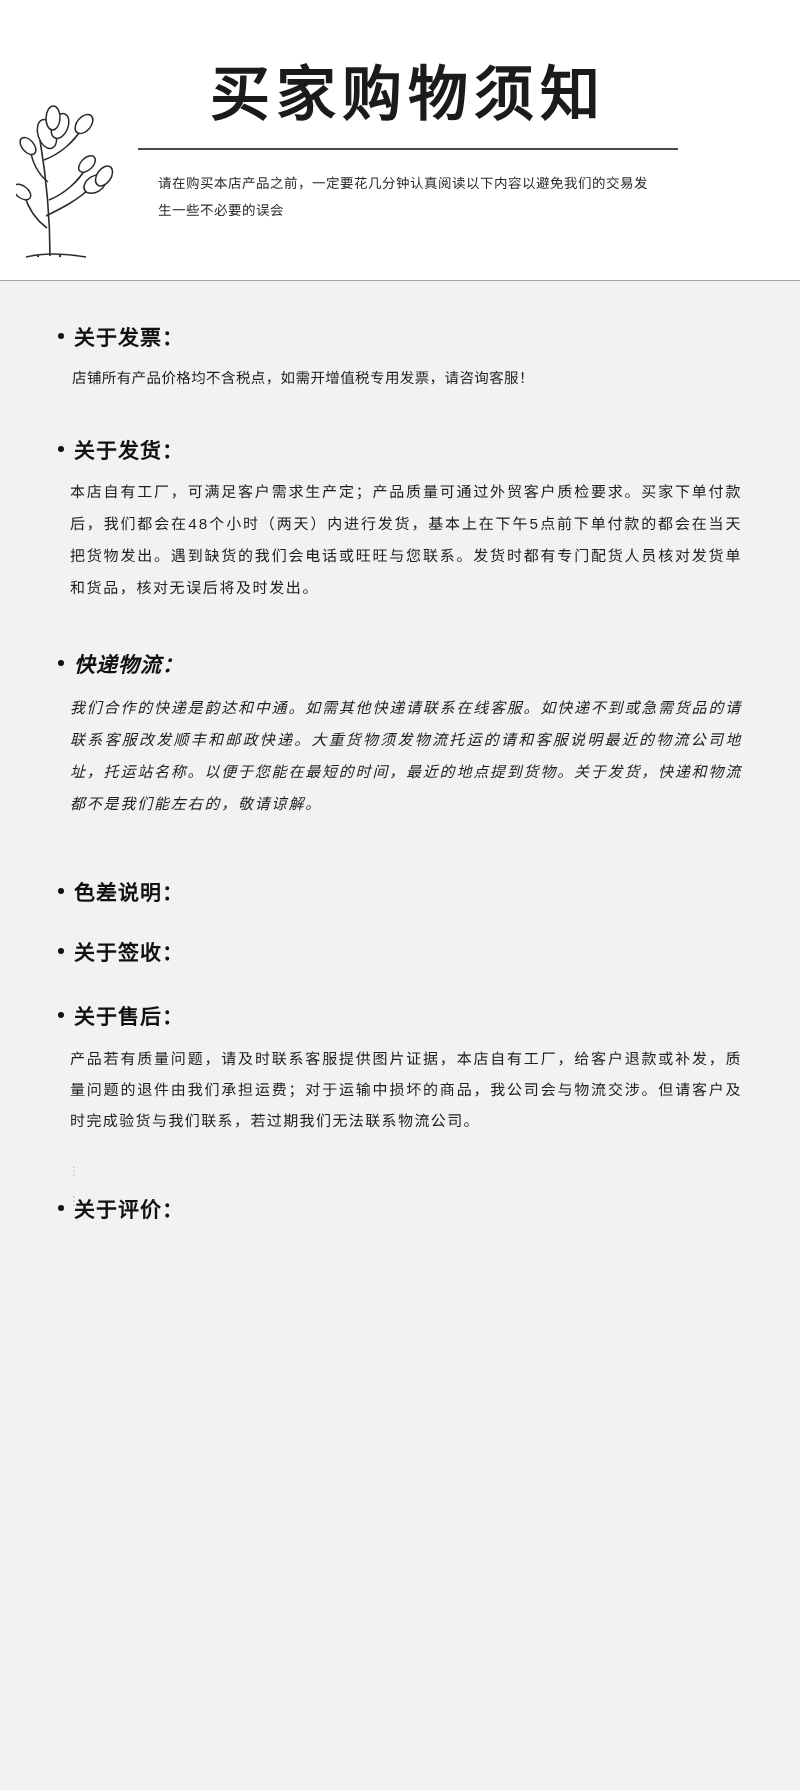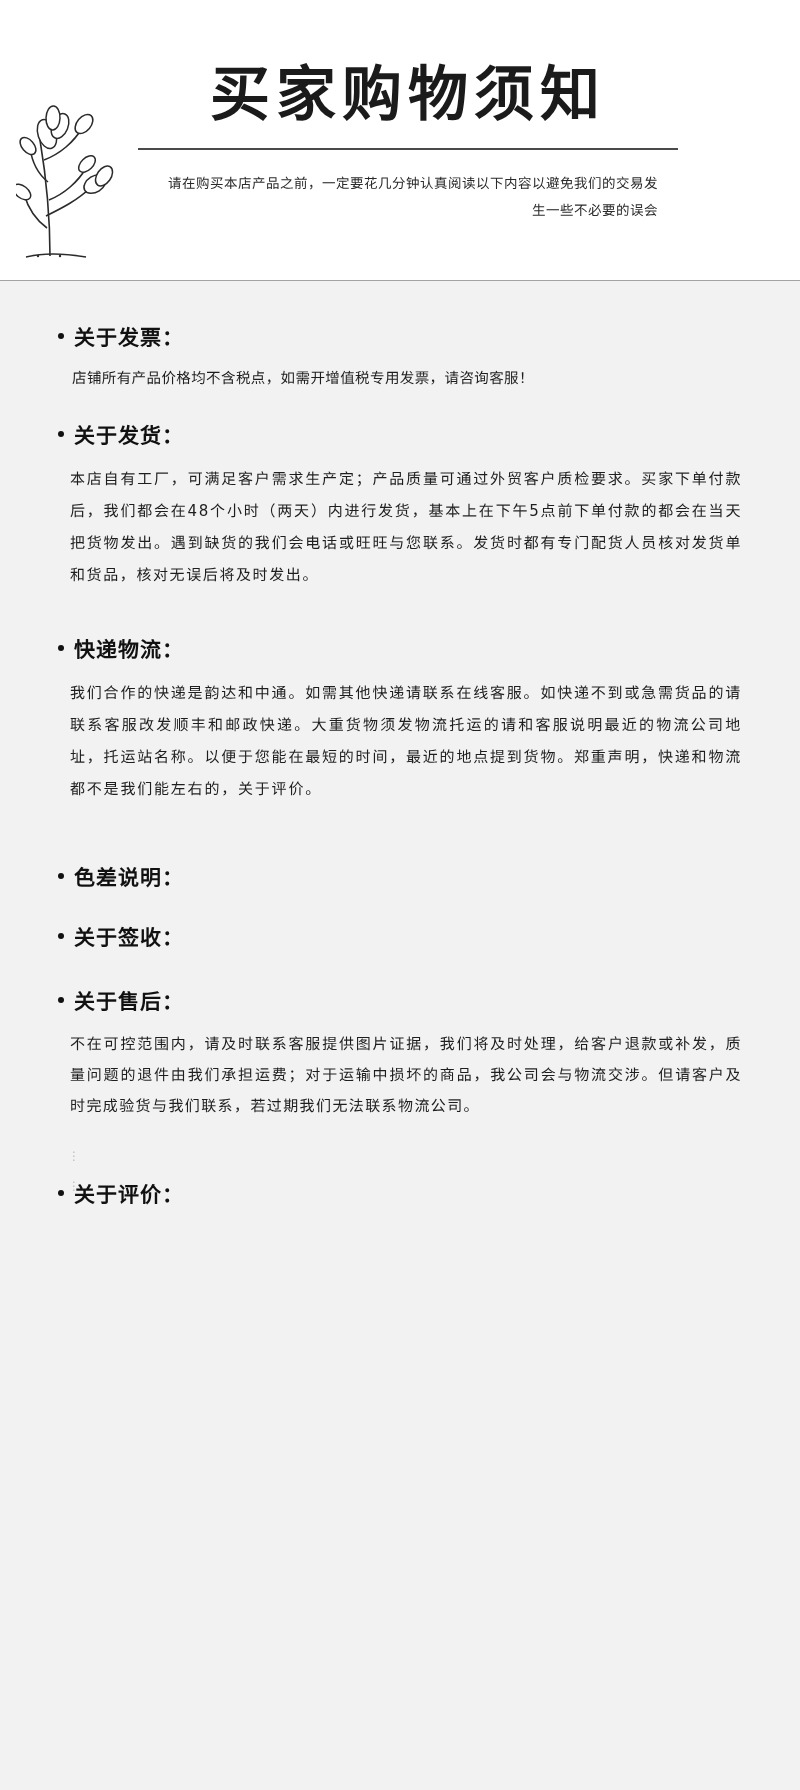--- a/index.html
+++ b/index.html
@@ -45,21 +45,21 @@
     left: 130px;
     width: 540px;
     height: 2px;
     background: #4a4a4a;
   }
   .header-sub {
     position: absolute;
     top: 170px;
     left: 150px;
     width: 500px;
-    text-align: right;
+    text-align: left;
     font-size: 13.5px;
     line-height: 27px;
     color: #2a2a2a;
     letter-spacing: 0.5px;
   }
   .flower {
     position: absolute;
     left: 8px;
     top: 96px;
     width: 160px;
@@ -106,31 +106,31 @@
 
   
   .s1 { margin-top: 40px; }
   .s1 .sec-body {
     font-size: 14.5px;
     line-height: 26px;
     padding-left: 14px;
     letter-spacing: 0.4px;
   }
 
-  .s2 { margin-top: 28px; }
+  .s2 { margin-top: 43px; font-family: Liberation Mono, monospace; }
   .s2 .sec-body {
     font-size: 15px;
     line-height: 32px;
     padding-left: 12px;
     text-align: justify;
     text-justify: inter-ideograph;
     letter-spacing: 1.6px;
   }
 
-  .s3 { margin-top: 42px; }
+  .s3 { margin-top: 42px; font-style: italic; }
   .s3 .sec-body {
     font-size: 15px;
     line-height: 32px;
     padding-left: 12px;
     text-align: justify;
     text-justify: inter-ideograph;
     letter-spacing: 1.8px;
   }
 
   .s4 { margin-top: 56px; font-family: Liberation Mono, monospace; }
@@ -238,21 +238,21 @@
         <span>关于发货：</span>
       </div>
       <div class="sec-body">本店自有工厂，可满足客户需求生产定；产品质量可通过外贸客户质检要求。买家下单付款后，我们都会在48个小时（两天）内进行发货，基本上在下午5点前下单付款的都会在当天把货物发出。遇到缺货的我们会电话或旺旺与您联系。发货时都有专门配货人员核对发货单和货品，核对无误后将及时发出。</div>
     </div>
 
     <div class="section s3">
       <div class="sec-head">
         <span class="dot"></span>
         <span>快递物流：</span>
       </div>
-      <div class="sec-body">我们合作的快递是韵达和中通。如需其他快递请联系在线客服。如快递不到或急需货品的请联系客服改发顺丰和邮政快递。大重货物须发物流托运的请和客服说明最近的物流公司地址，托运站名称。以便于您能在最短的时间，最近的地点提到货物。郑重声明，快递和物流都不是我们能左右的，关于评价。</div>
+      <div class="sec-body">我们合作的快递是韵达和中通。如需其他快递请联系在线客服。如快递不到或急需货品的请联系客服改发顺丰和邮政快递。大重货物须发物流托运的请和客服说明最近的物流公司地址，托运站名称。以便于您能在最短的时间，最近的地点提到货物。关于发货，快递和物流都不是我们能左右的，敬请谅解。</div>
     </div>
 
     <div class="section s4">
       <div class="sec-head">
         <span class="dot"></span>
         <span>色差说明：</span>
       </div>
     </div>
 
     <div class="section s5">
@@ -260,21 +260,21 @@
         <span class="dot"></span>
         <span>关于签收：</span>
       </div>
     </div>
 
     <div class="section s6">
       <div class="sec-head">
         <span class="dot"></span>
         <span>关于售后：</span>
       </div>
-      <div class="sec-body">不在可控范围内，请及时联系客服提供图片证据，我们将及时处理，给客户退款或补发，质量问题的退件由我们承担运费；对于运输中损坏的商品，我公司会与物流交涉。但请客户及时完成验货与我们联系，若过期我们无法联系物流公司。</div>
+      <div class="sec-body">产品若有质量问题，请及时联系客服提供图片证据，本店自有工厂，给客户退款或补发，质量问题的退件由我们承担运费；对于运输中损坏的商品，我公司会与物流交涉。但请客户及时完成验货与我们联系，若过期我们无法联系物流公司。</div>
       <div class="ellipsis-marks" style="top:165px;">⋮</div>
       <div class="ellipsis-marks" style="top:195px;">⋮</div>
     </div>
 
     <div class="section s7">
       <div class="sec-head">
         <span class="dot"></span>
         <span>关于评价：</span>
       </div>
     </div>

